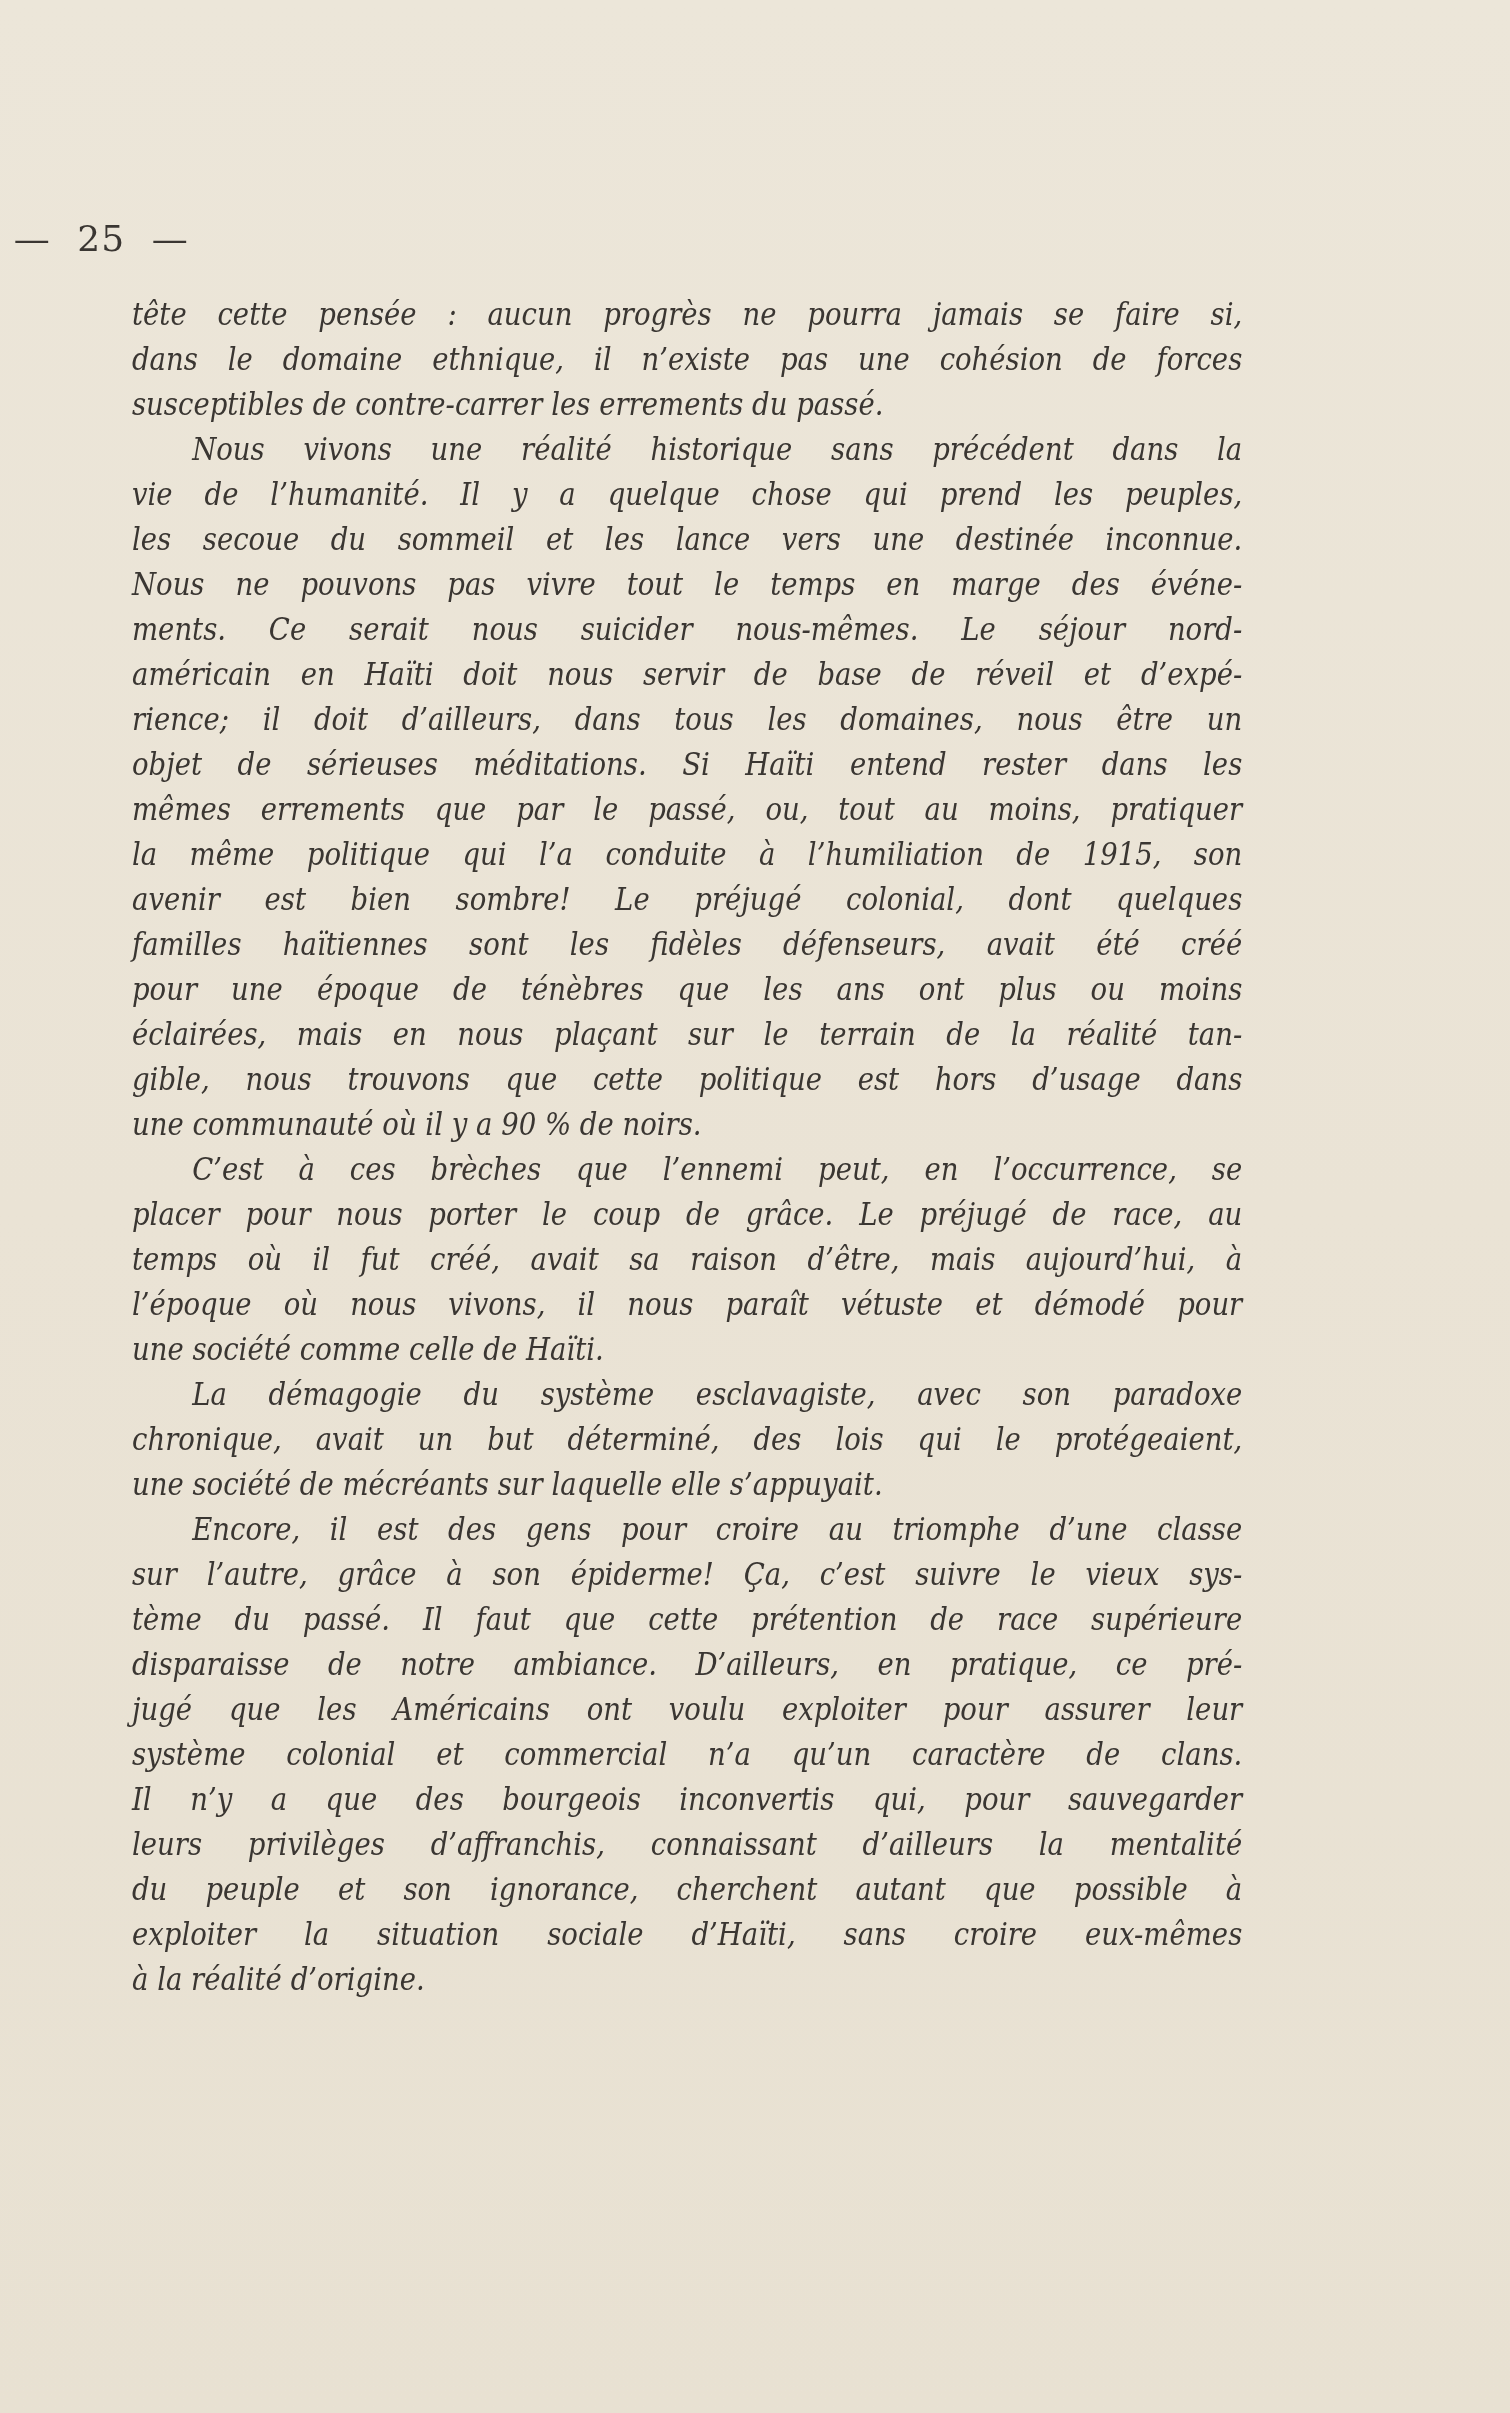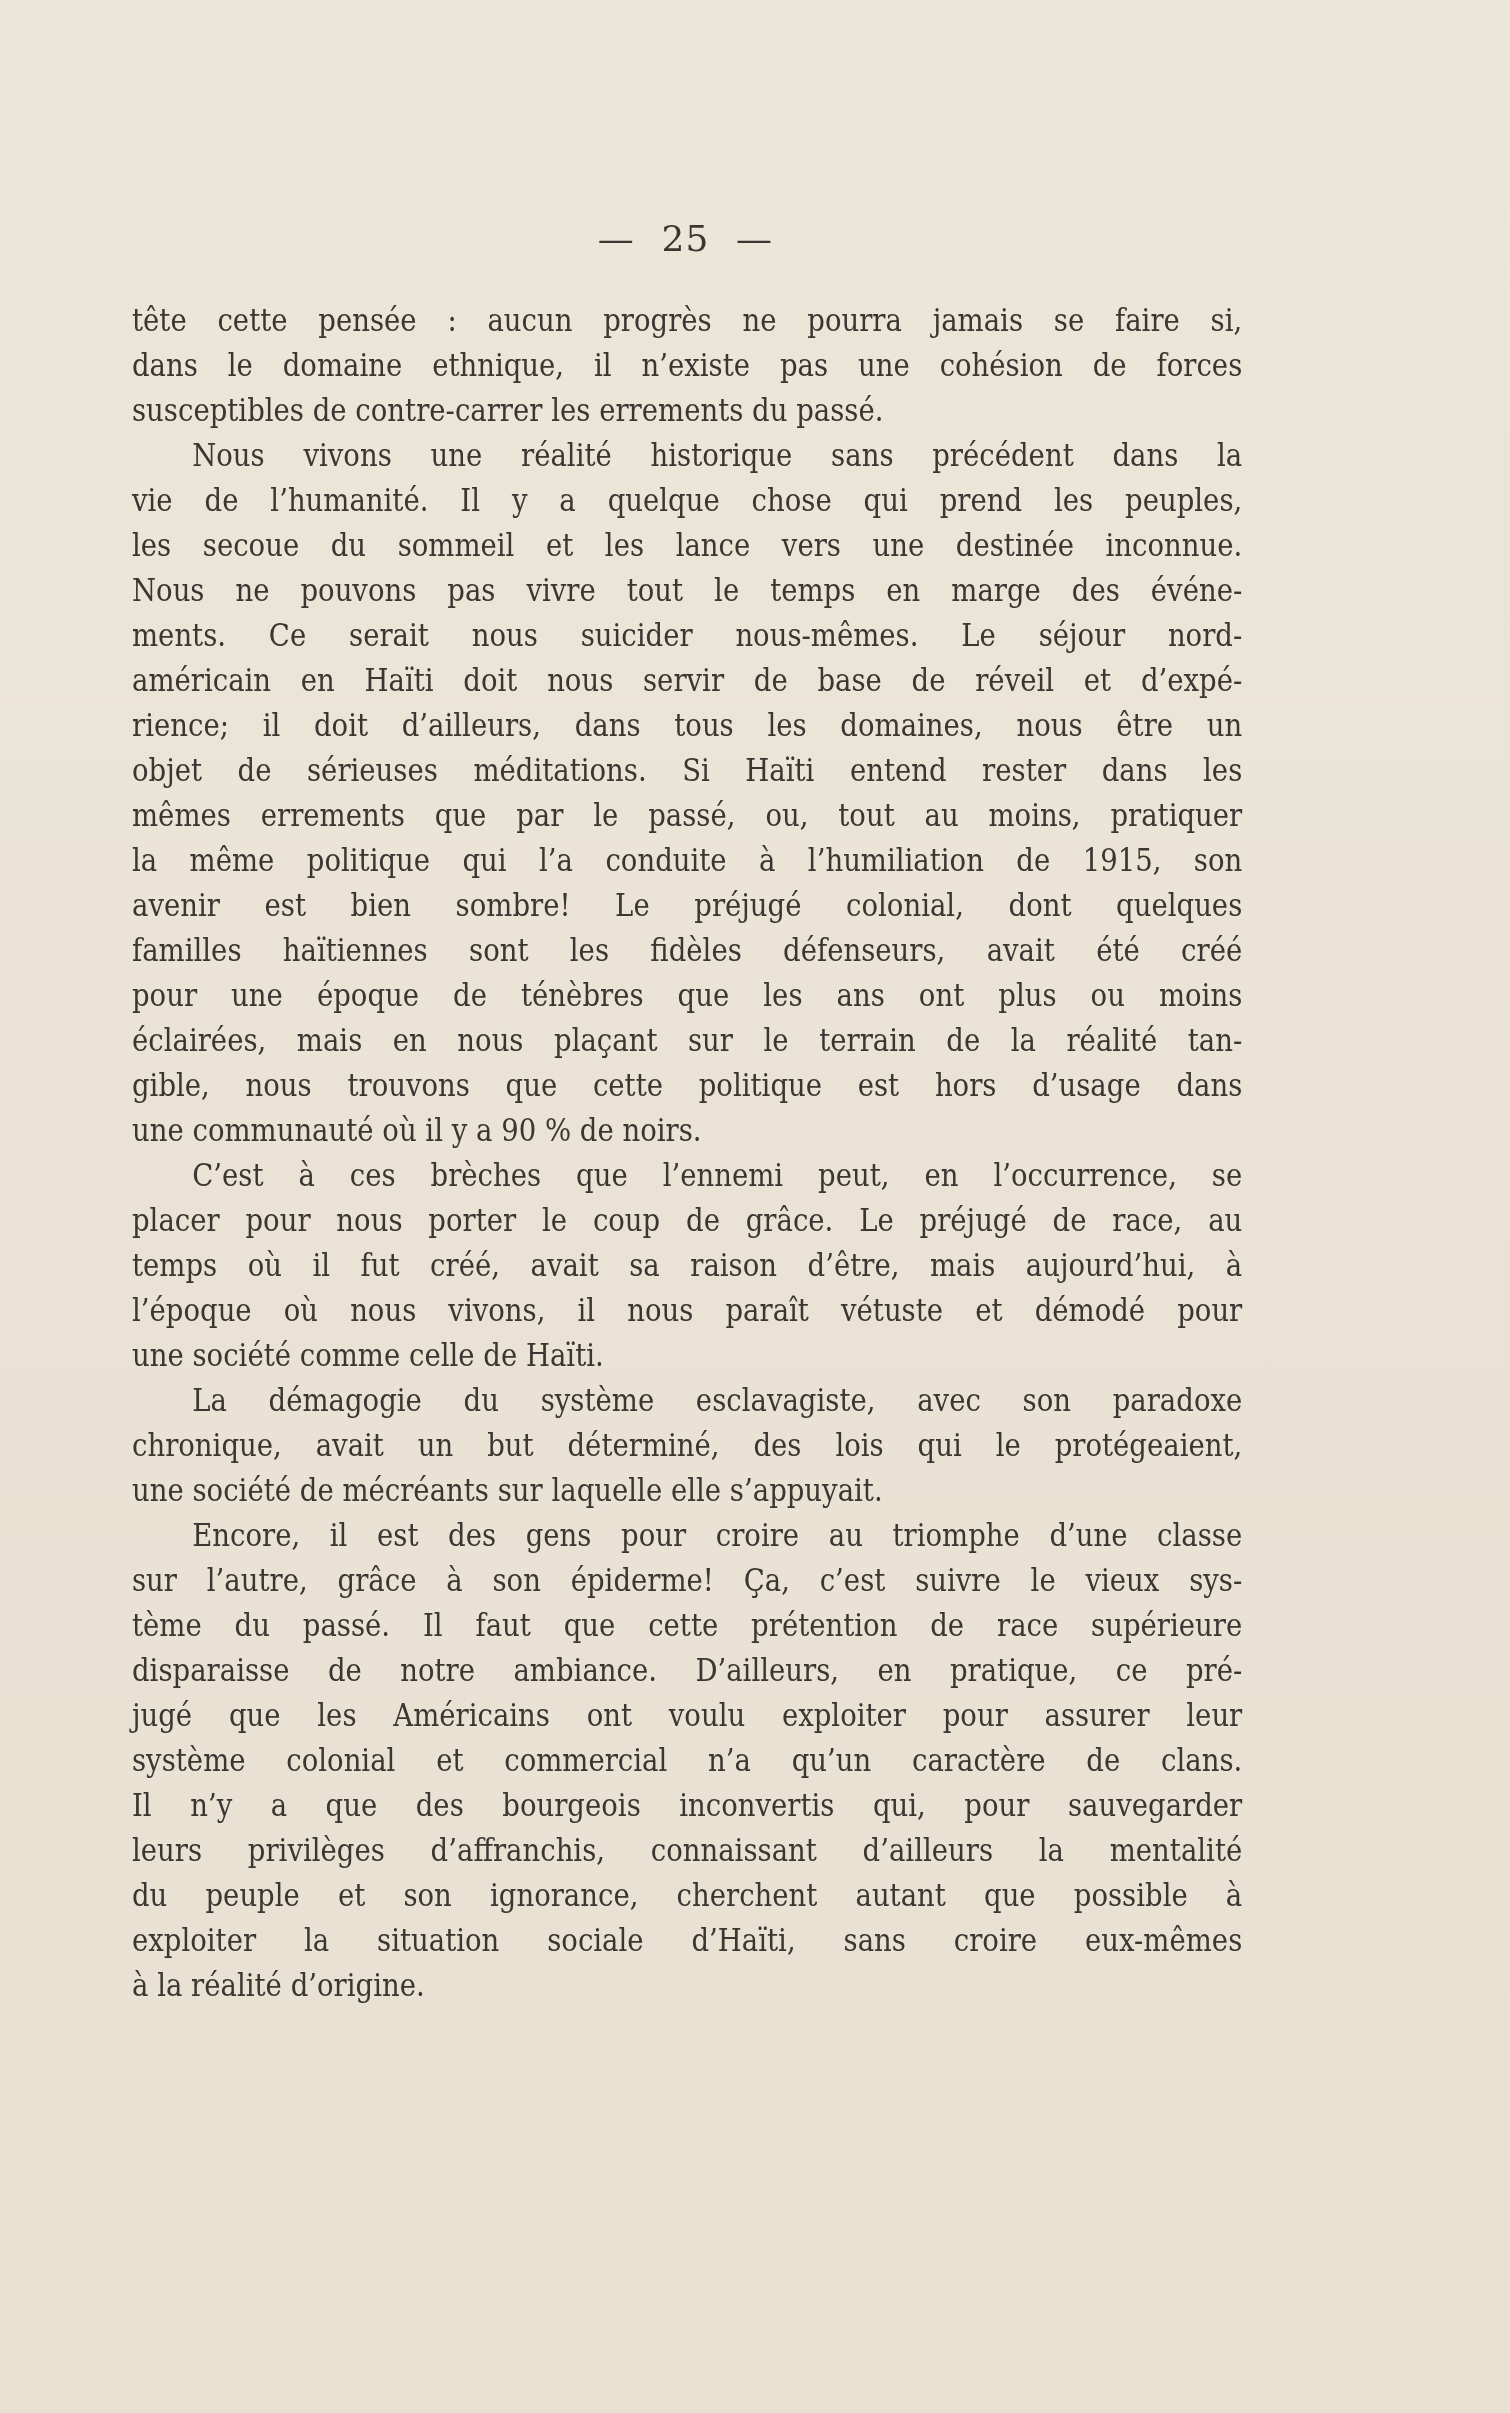--- a/index.html
+++ b/index.html
@@ -9,27 +9,26 @@
     position: relative; overflow: hidden;
     font-family: "DejaVu Serif", "Liberation Serif", serif;
     color: #3a3632;
   }
   .page {
     position: absolute; left: 0; top: 0; width: 1511px; height: 2413px;
     background: linear-gradient(180deg, #ece6d9 0%, #eae3d5 50%, #e8e1d2 100%);
   }
   .page-number {
     position: absolute; top: 218px; left: 0; width: 1371px;
-    text-align: center;
     font-size: 36px; letter-spacing: 1.2px;
     color: #3a3632;
   }
   .page-number .dash { display: inline-block; margin: 0 13.7px; }
   .text-block {
-    position: absolute; left: 132px; top: 298px; width: 1110px;
+    position: absolute; left: 132px; top: 292px; width: 1110px; font-style: italic;
   }
   .line {
     display: block;
     font-size: 32px;
     line-height: 45px;
     height: 45px;
     white-space: nowrap;
     text-align: justify;
     text-align-last: justify;
     transform: scaleX(0.86);

